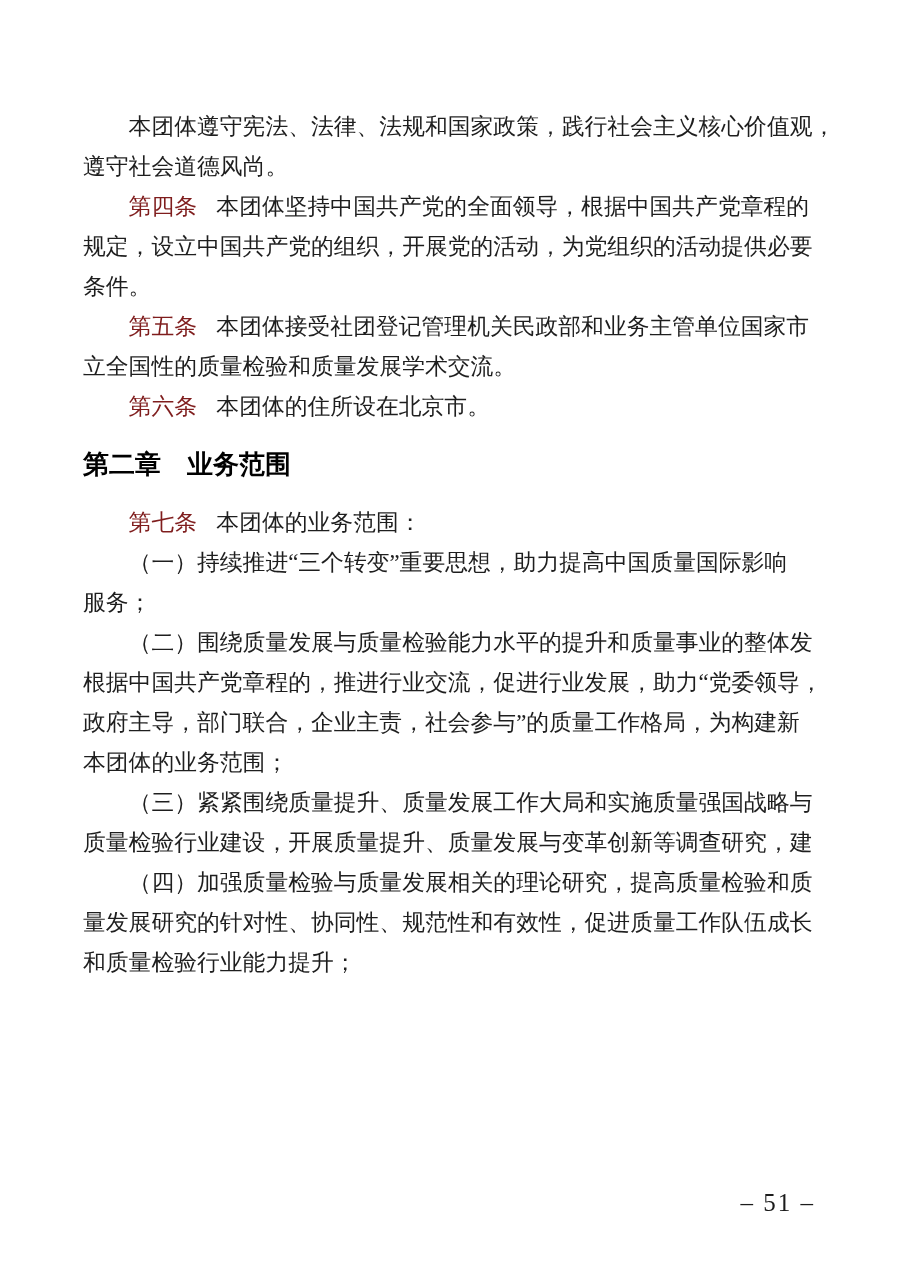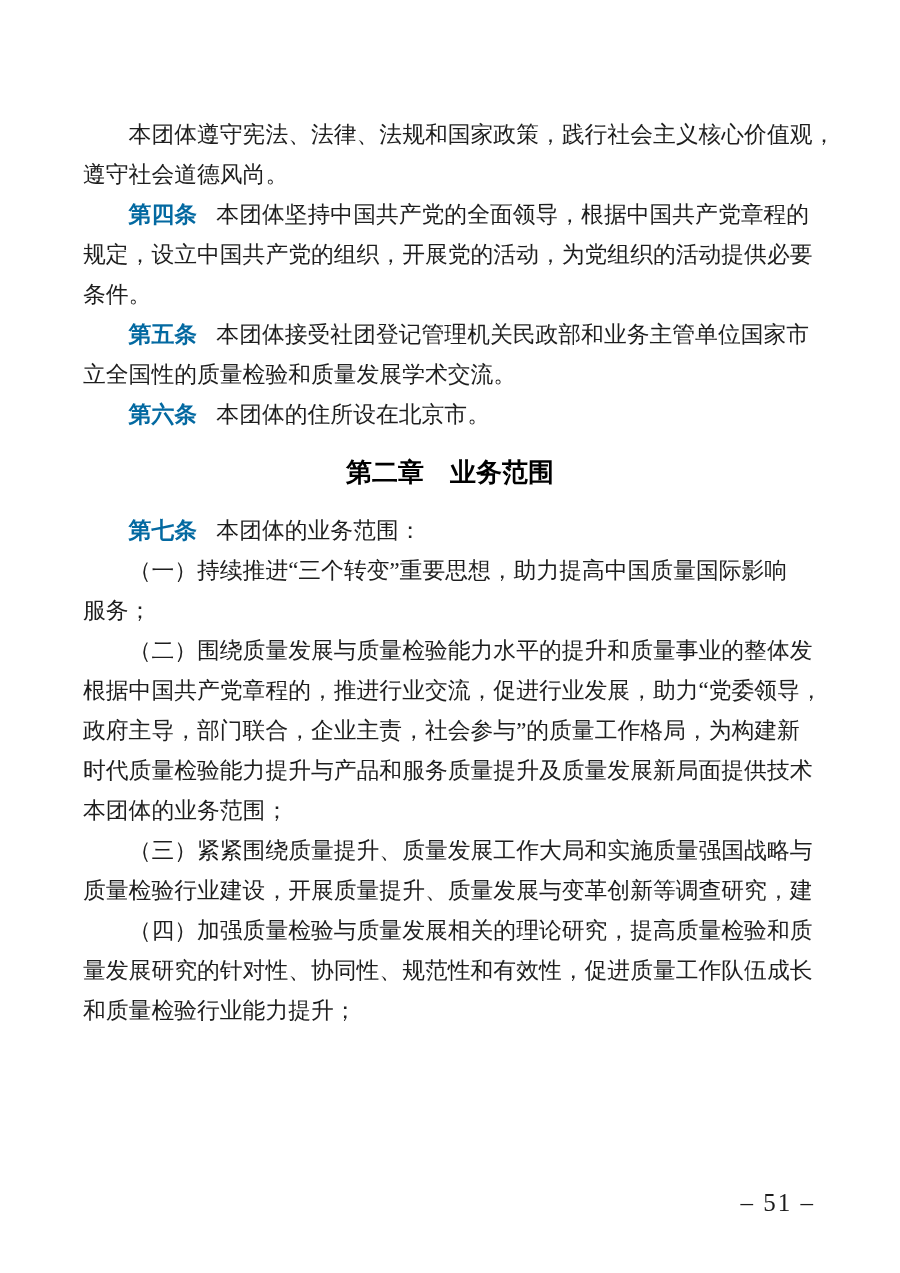--- a/index.html
+++ b/index.html
@@ -16,41 +16,40 @@
     position: absolute;
     left: 0; top: 0;
     width: 900px; height: 1273px;
     background: #ffffff;
   }
   .content {
     position: absolute;
     left: 83px;
     top: 107px;
     width: 734px;
-    margin-top: 8px;
   }
   .line {
     height: 40px;
     line-height: 40px;
     font-size: 22.8px;
     white-space: nowrap;
     color: #1e1e1e;
   }
   .line.indent { padding-left: 2em; }
   .term {
-    font-weight: bold;
-    color: #0369a1;
+    font-weight: normal;
+    color: #7f1d1d;
     margin-right: 0.85em;
   }
   .heading {
     height: 76px;
     line-height: 76px;
     font-size: 26px;
     font-weight: bold;
-    text-align: center;
+    text-align: left;
     color: #000000;
     white-space: nowrap;
   }
   .page-number {
     position: absolute;
     top: 1188px;
     right: 85px;
     font-size: 25px;
     line-height: 30px;
     letter-spacing: 2px;
@@ -70,21 +69,20 @@
       <div class="line indent"><b class="term">第五条</b>本团体接受社团登记管理机关民政部和业务主管单位国家市</div>
       <div class="line">立全国性的质量检验和质量发展学术交流。</div>
       <div class="line indent"><b class="term">第六条</b>本团体的住所设在北京市。</div>
       <div class="heading">第二章　业务范围</div>
       <div class="line indent"><b class="term">第七条</b>本团体的业务范围：</div>
       <div class="line indent">（一）持续推进“三个转变”重要思想，助力提高中国质量国际影响</div>
       <div class="line">服务；</div>
       <div class="line indent">（二）围绕质量发展与质量检验能力水平的提升和质量事业的整体发</div>
       <div class="line">根据中国共产党章程的，推进行业交流，促进行业发展，助力“党委领导，</div>
       <div class="line">政府主导，部门联合，企业主责，社会参与”的质量工作格局，为构建新</div>
-      <div class="line">时代质量检验能力提升与产品和服务质量提升及质量发展新局面提供技术</div>
       <div class="line">本团体的业务范围；</div>
       <div class="line indent">（三）紧紧围绕质量提升、质量发展工作大局和实施质量强国战略与</div>
       <div class="line">质量检验行业建设，开展质量提升、质量发展与变革创新等调查研究，建</div>
       <div class="line indent">（四）加强质量检验与质量发展相关的理论研究，提高质量检验和质</div>
       <div class="line">量发展研究的针对性、协同性、规范性和有效性，促进质量工作队伍成长</div>
       <div class="line">和质量检验行业能力提升；</div>
     </div>
   <div class="page-number">– 51 –</div>
 </div>
 

